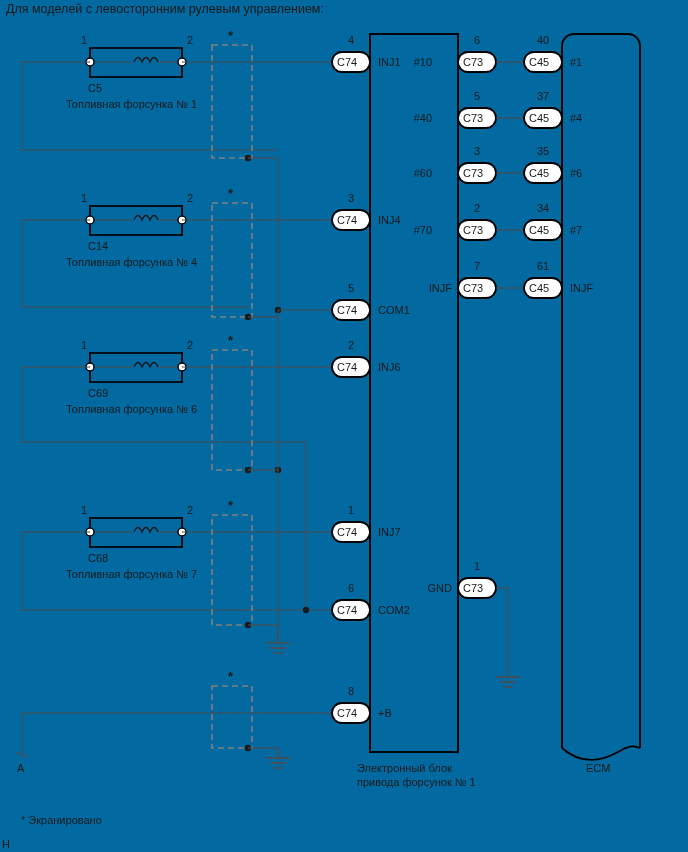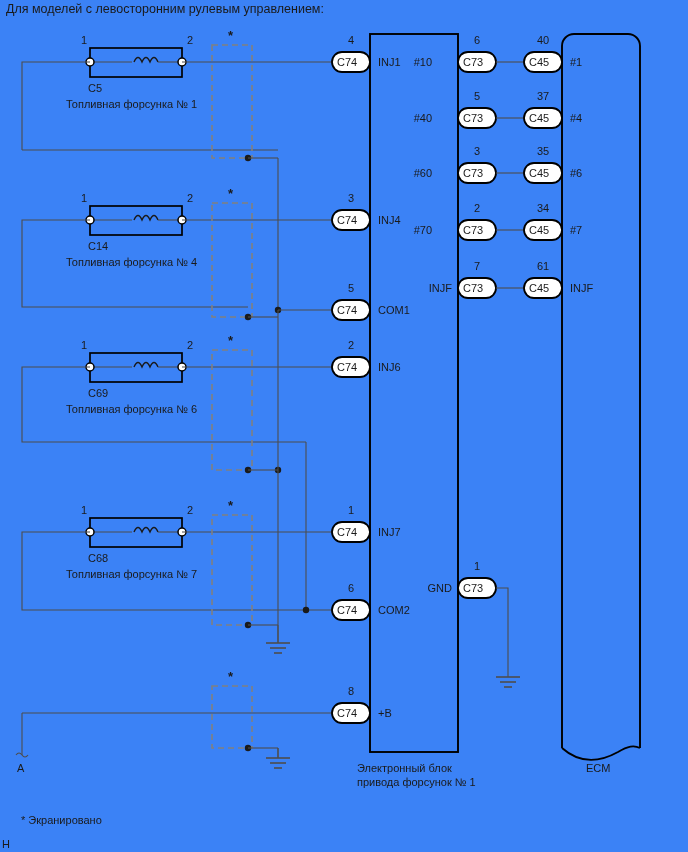--- a/index.html
+++ b/index.html
@@ -8,21 +8,21 @@
     background: #ffffff;
   }
   body {
     font-family: "Liberation Sans", sans-serif;
     color: #000000;
   }
   #page {
     position: relative;
     width: 688px;
     height: 852px;
-    background: #3b82f6;
+    background: #0369a1;
     overflow: hidden;
   }
   #diagram-svg {
     position: absolute;
     left: 0;
     top: 0;
   }
   text { font-family: "Liberation Sans", sans-serif; fill: #1a1a1a; }
   .t-title { font-size: 12.5px; }
   .t-lbl { font-size: 11px; }

